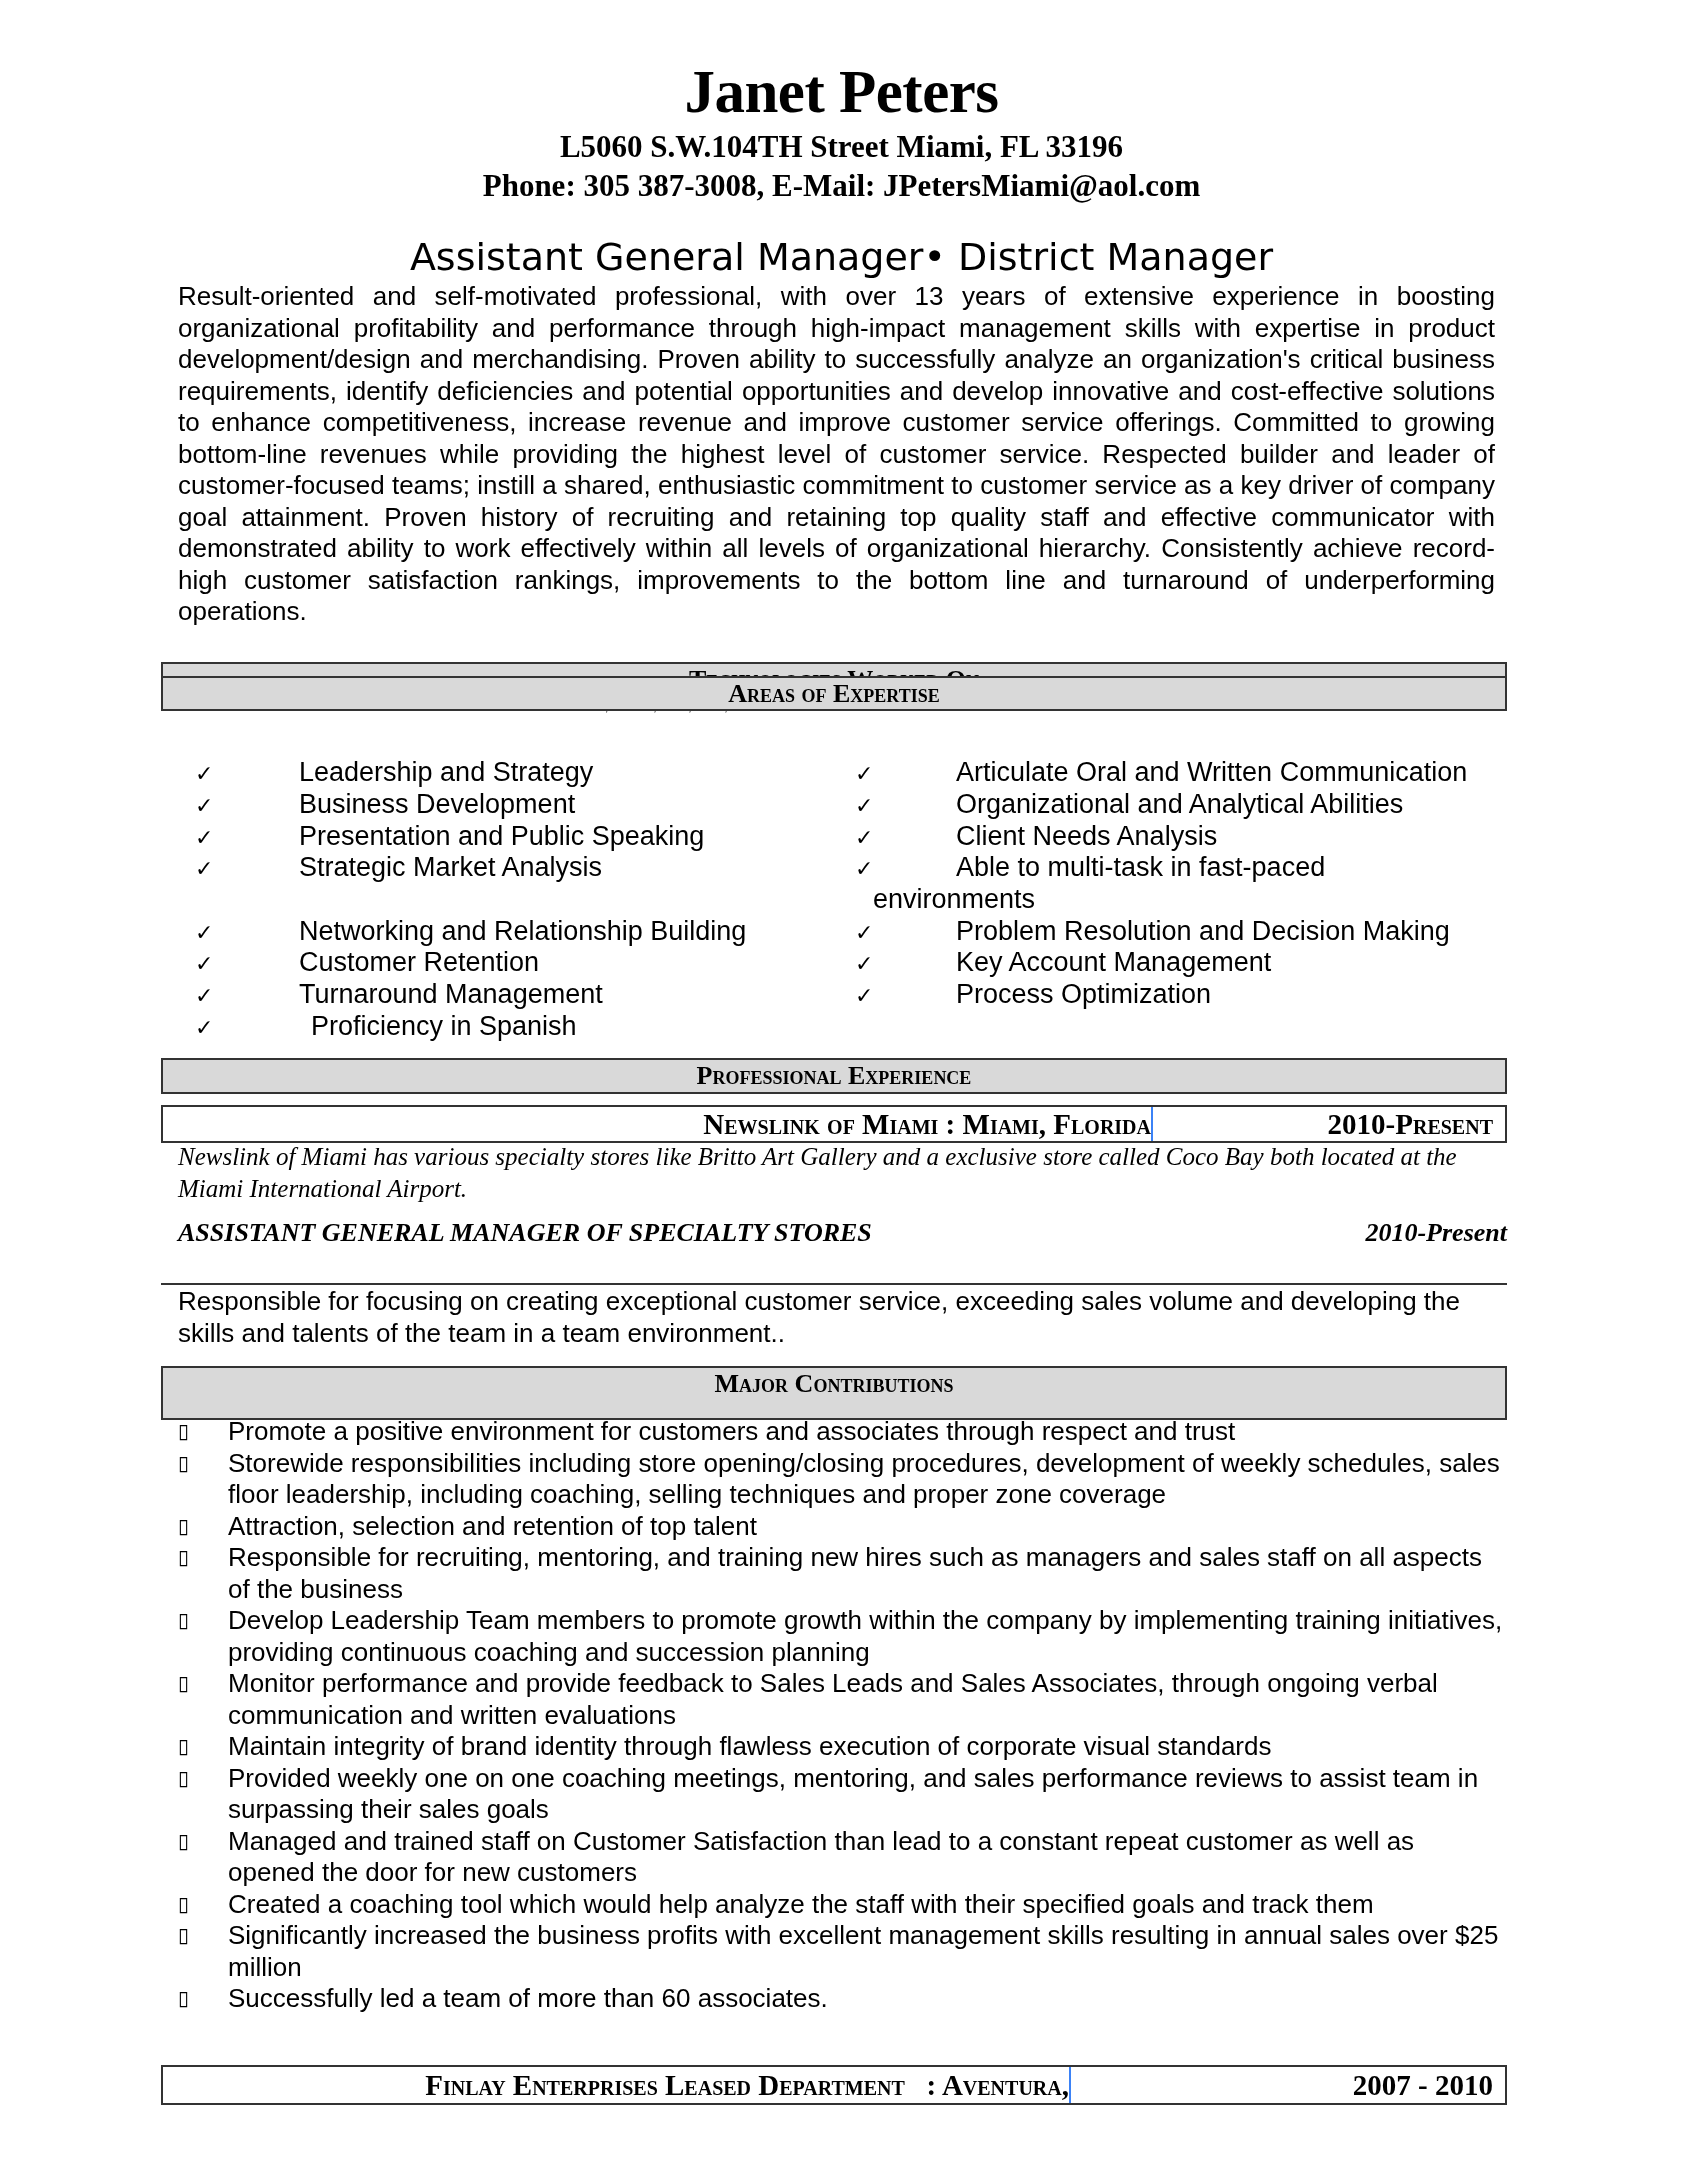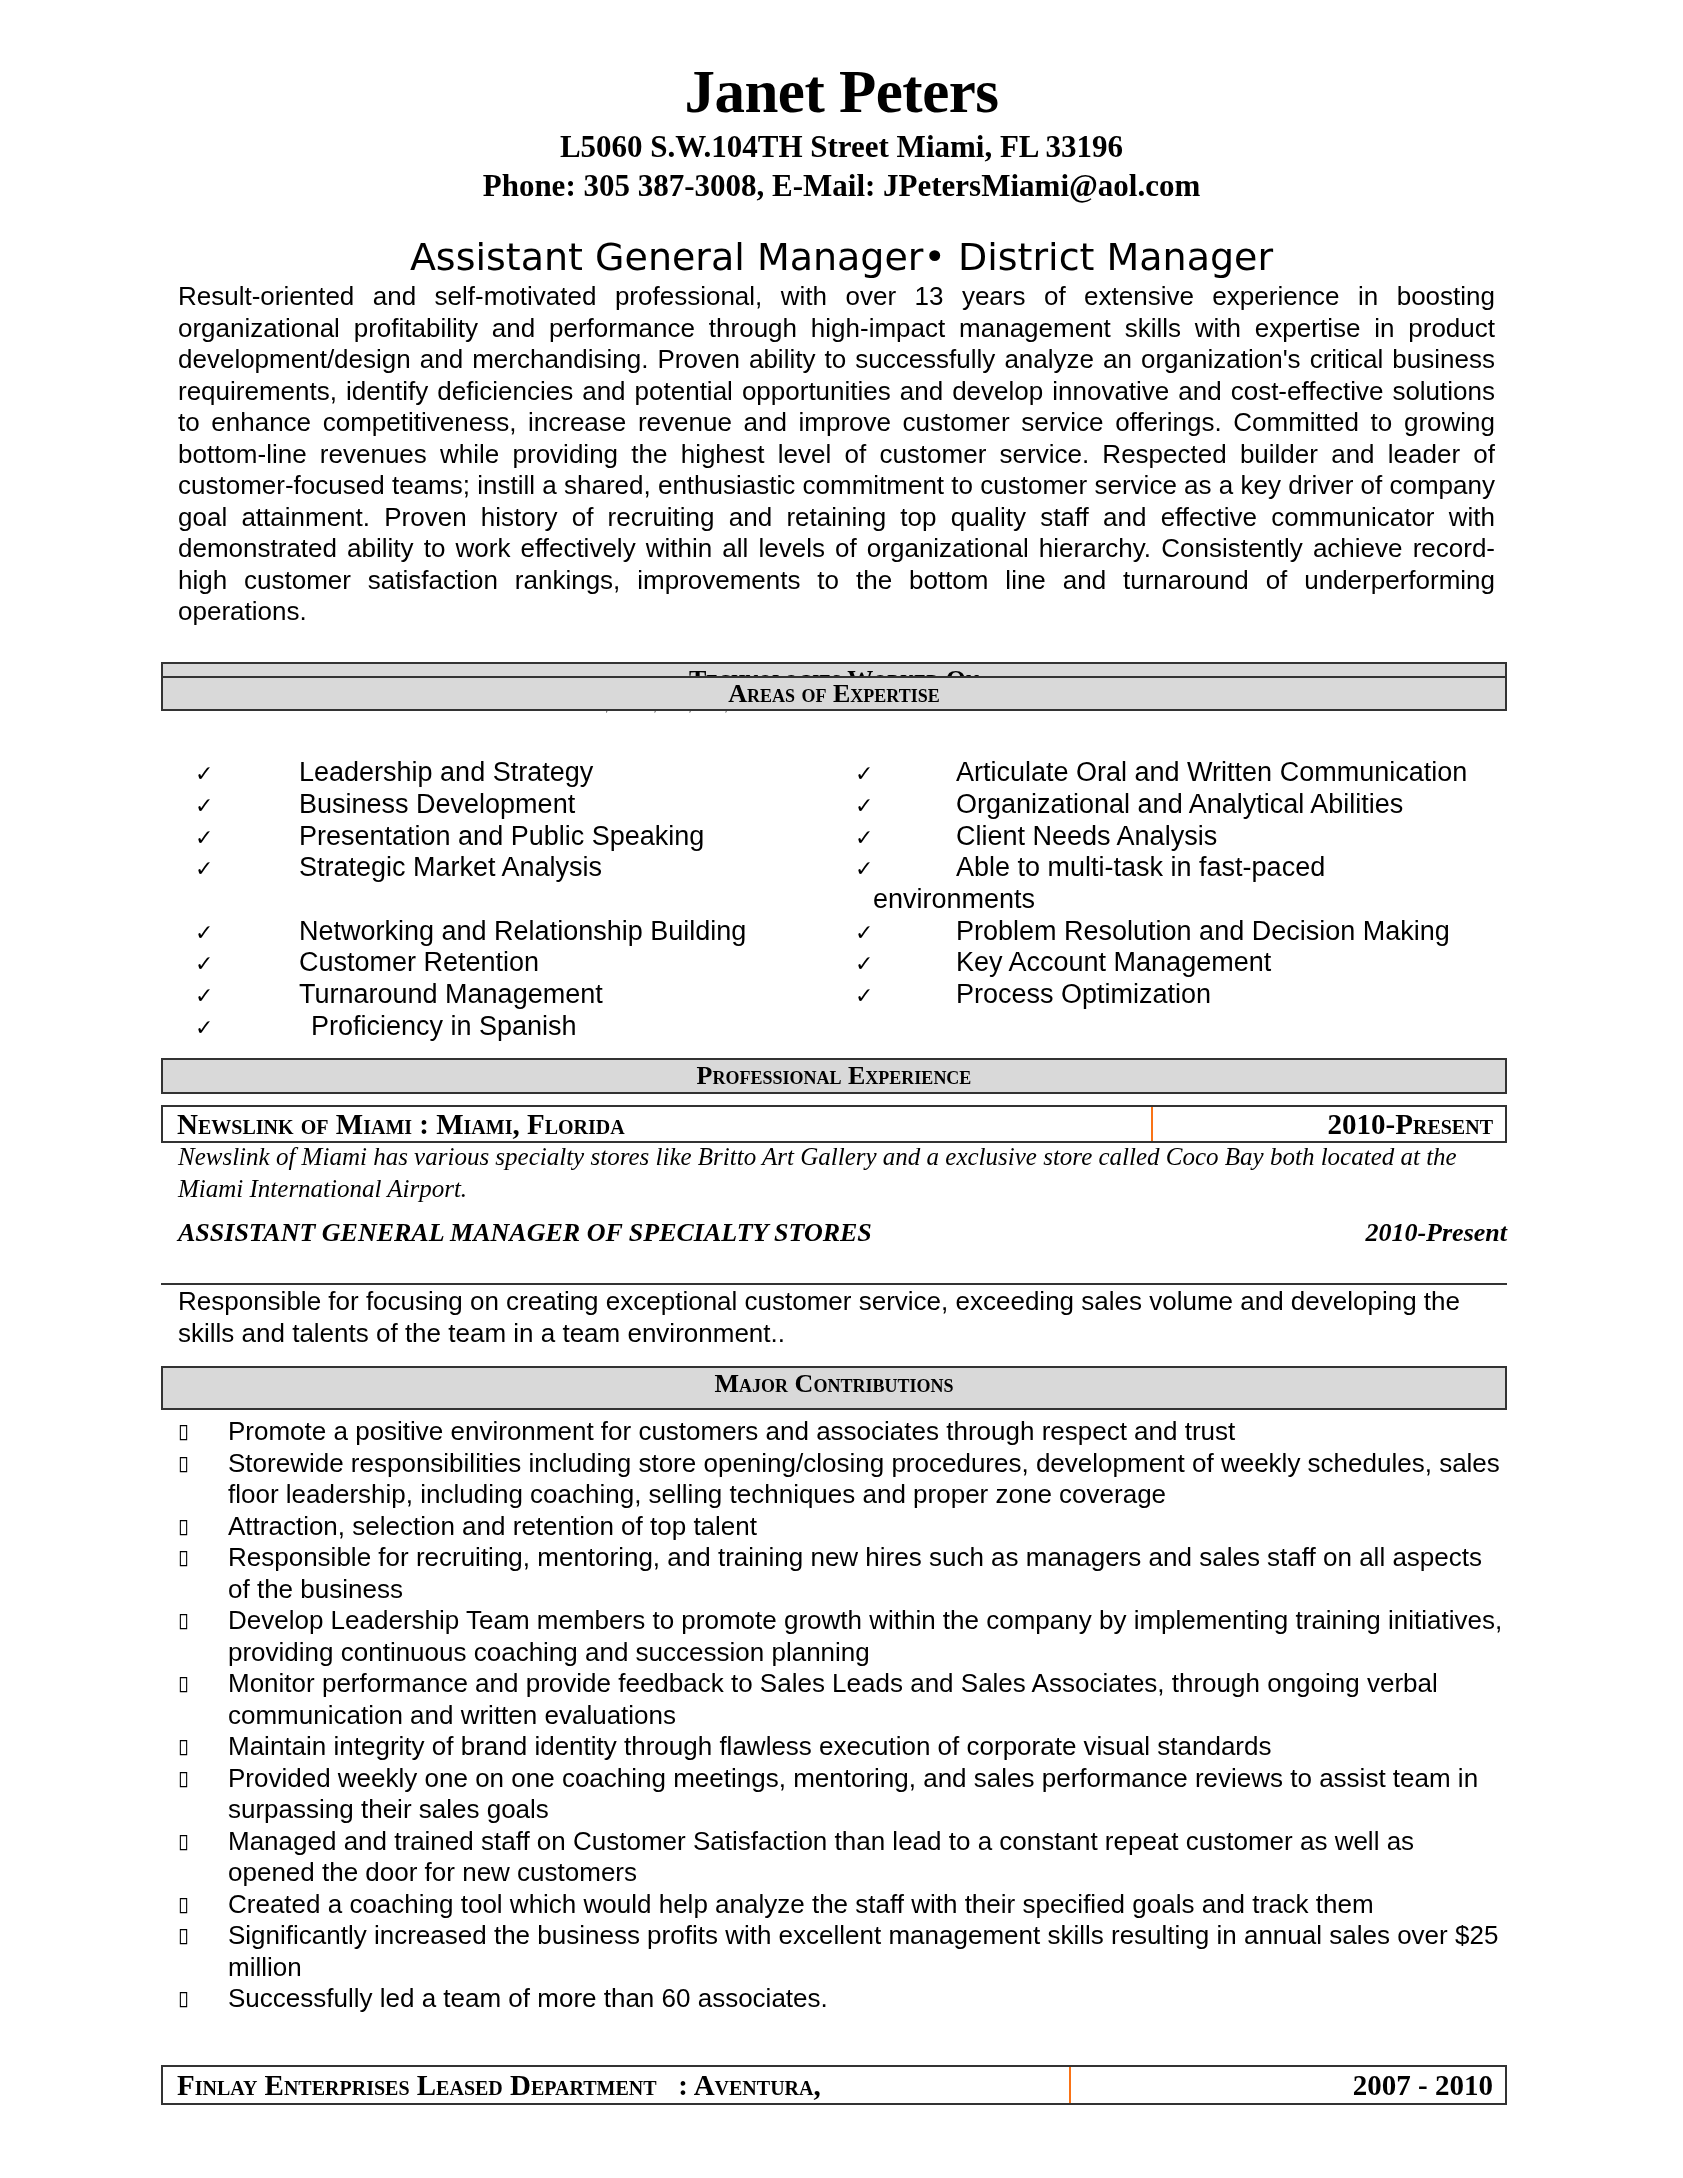--- a/index.html
+++ b/index.html
@@ -14,29 +14,29 @@
   .contact { left: 0; width: 1683px; top: 168px; text-align: center; font-size: 31px; font-weight: bold; }
   .headline { left: 0; width: 1683px; top: 235px; text-align: center; font-size: 38px; }
 
   .summary { left: 178px; width: 1317px; top: 281px; font-size: 26px; line-height: 31.5px; text-align: justify; }
 
   .section-bar { left: 161px; width: 1346px; background: #d9d9d9; border: 2px solid #333; box-sizing: border-box; text-align: center; font-variant: small-caps; font-weight: bold; }
   .section-bar span { display: inline-block; }
   .bar-tech { top: 662px; height: 36px; font-size: 26px; line-height: 32px; }
   .bar-expertise { top: 676px; height: 35px; font-size: 26px; line-height: 31px; }
   .bar-prof { top: 1058px; height: 36px; font-size: 26px; line-height: 32px; }
-  .bar-major { top: 1366px; height: 44px; font-size: 26px; line-height: 32px; }
+  .bar-major { top: 1366px; height: 54px; font-size: 26px; line-height: 32px; }
 
   .tech-list { left: 0; width: 1405px; top: 702px; text-align: center; font-size: 12px; line-height: 10px; }
 
   .exp-item { font-size: 27px; line-height: 32px; white-space: nowrap; }
   .check { font-family: "DejaVu Sans", sans-serif; font-size: 22px; }
 
   .company-box { left: 161px; width: 1346px; border: 2px solid #333; box-sizing: border-box; display: flex; }
-  .company-box .cname { border-right: 2px solid #f97316; box-sizing: border-box; padding-left: 14px; font-weight: bold; font-variant: small-caps; font-size: 29px; white-space: nowrap; }
+  .company-box .cname { border-right: 2px solid #3b82f6; box-sizing: border-box; padding-left: 14px; font-weight: bold; font-variant: small-caps; font-size: 29px; white-space: nowrap; text-align: right; }
   .company-box .cdate { flex: 1; text-align: right; padding-right: 12px; font-weight: bold; font-variant: small-caps; font-size: 29px; white-space: nowrap; }
   .box-newslink { top: 1105px; height: 38px; line-height: 34px; }
   .box-newslink .cname { width: 990px; }
   .box-finlay { top: 2065px; height: 40px; line-height: 36px; }
   .box-finlay .cname { width: 908px; }
 
   .company-desc { left: 178px; width: 1322px; top: 1141px; font-size: 25px; line-height: 32px; font-style: italic; }
   .job-title { left: 178px; top: 1218px; font-size: 26px; font-style: italic; font-weight: bold; }
   .job-date { left: 1287px; width: 220px; top: 1218px; text-align: right; font-size: 26px; font-style: italic; font-weight: bold; }
   .rule { left: 161px; width: 1346px; top: 1283px; height: 0; border-top: 2px solid #333; }

